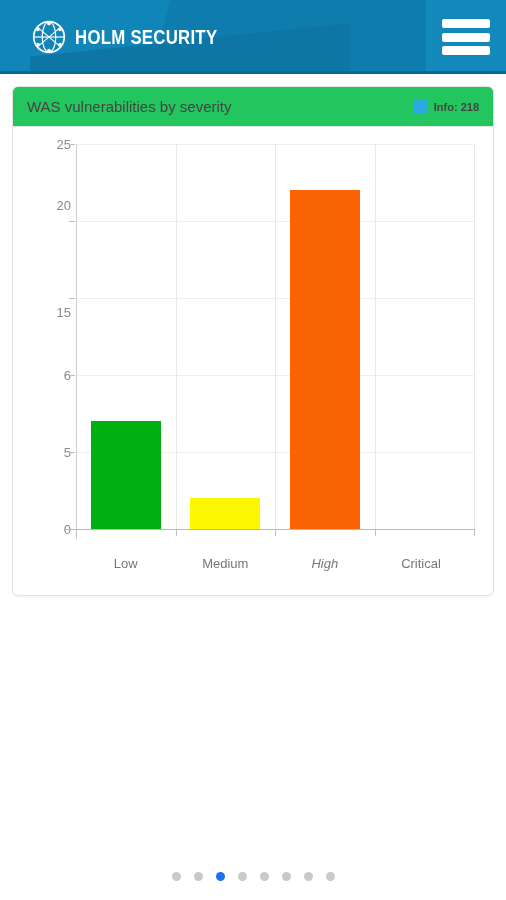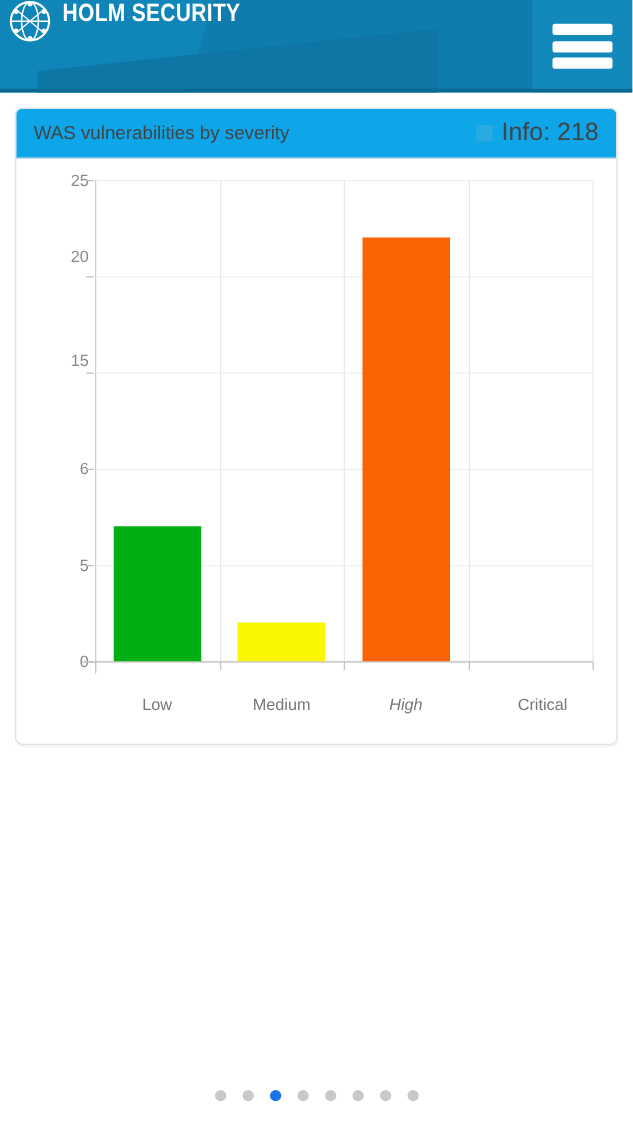--- a/index.html
+++ b/index.html
@@ -44,24 +44,24 @@
     transform: skewY(-6deg);
   }
   .header-bottom-line {
     position: absolute;
     left: 0; bottom: 0;
     width: 506px; height: 3px;
     background: #0a6992;
   }
   .brand {
     position: absolute;
-    left: 7px; top: 0;
+    left: 32px; top: 0;
     height: 74px;
     display: flex;
-    align-items: flex-start;
+    align-items: center;
     gap: 9px;
     z-index: 5;
   }
   .brand-mark { width: 34px; height: 34px; display: block; }
   .brand-text {
     color: #ffffff;
     font-size: 20px;
     font-weight: bold;
     letter-spacing: 0.3px;
     font-family: "Liberation Sans Narrow", "Liberation Sans", sans-serif;
@@ -98,21 +98,21 @@
     height: 510px;
     box-sizing: border-box;
     background: #ffffff;
     border: 1px solid #e2e2e2;
     border-radius: 6px;
     box-shadow: 0 1px 2px rgba(0,0,0,0.05);
     overflow: hidden;
   }
   .card-header {
     height: 40px;
-    background: #0ea5e9;
+    background: #22c55e;
     border-bottom: 1px solid #e6e6e6;
     display: flex;
     align-items: center;
     justify-content: space-between;
     padding: 0 14px;
     box-sizing: border-box;
   }
   .card-title {
     font-size: 15px;
     color: #444444;
@@ -122,22 +122,23 @@
     display: flex;
     align-items: center;
     gap: 7px;
   }
   .legend-swatch {
     width: 13px; height: 13px;
     background: #29abe2;
     display: block;
   }
   .legend-label {
-    font-size: 20px;
+    font-size: 11px;
     color: #444444;
+    font-weight: bold;
   }
 
   
   .chart-area {
     position: relative;
     width: 482px;
     height: 468px;
   }
   .plot {
     position: absolute;
@@ -276,21 +277,21 @@
   </div>
 
   <div class="chart-area">
     <div class="yaxis" id="yaxis">
         <div class="ytick-label" style="top: 385px;">0</div>
         <div class="ytick-mark" style="top: 385px; left: 46px;"></div>
         <div class="ytick-label" style="top: 308px;">5</div>
         <div class="ytick-mark" style="top: 308px; left: 46px;"></div>
         <div class="ytick-label" style="top: 231px;">6</div>
         <div class="ytick-mark" style="top: 231px; left: 46px;"></div>
-        <div class="ytick-label" style="top: 144px;">15</div>
+        <div class="ytick-label" style="top: 168px;">15</div>
         <div class="ytick-mark" style="top: 154px; left: 46px;"></div>
         <div class="ytick-label" style="top: 61px;">20</div>
         <div class="ytick-mark" style="top: 77px; left: 46px;"></div>
         <div class="ytick-label" style="top: 0px;">25</div>
         <div class="ytick-mark" style="top: 0px; left: 46px;"></div>
       </div>
     <div class="plot" id="plot">
         <div class="gridline-h baseline" style="top: 385px;"></div>
         <div class="gridline-h" style="top: 308px;"></div>
         <div class="gridline-h" style="top: 231px;"></div>
@@ -305,21 +306,21 @@
         <div class="bar" title="Low: 7" style="left: 14.75px; width: 70px; height: 107.8px; background: rgb(0, 176, 18);"></div>
         <div class="xtick-mark" style="left: 0px;"></div>
         <div class="xtick-label" style="left: 49.75px;">Low</div>
         <div class="bar" title="Medium: 2" style="left: 114.25px; width: 70px; height: 30.8px; background: rgb(251, 247, 0);"></div>
         <div class="xtick-mark" style="left: 99.5px;"></div>
         <div class="xtick-label" style="left: 149.25px; text-align: right;">Medium</div>
         <div class="bar" title="High: 22" style="left: 213.75px; width: 70px; height: 338.8px; background: rgb(249, 99, 2);"></div>
         <div class="xtick-mark" style="left: 199px;"></div>
         <div class="xtick-label" style="left: 248.75px; font-style: italic;">High</div>
         <div class="xtick-mark" style="left: 298.5px;"></div>
-        <div class="xtick-label" style="left: 358px;">Critical</div>
+        <div class="xtick-label" style="left: 345px;">Critical</div>
         <div class="xtick-mark" style="left: 398px;"></div>
       </div>
   </div>
 
 </div>
 
 <div class="pager" id="pager">
     <div class="pager-dot"></div>
     <div class="pager-dot"></div>
     <div class="pager-dot active"></div>

